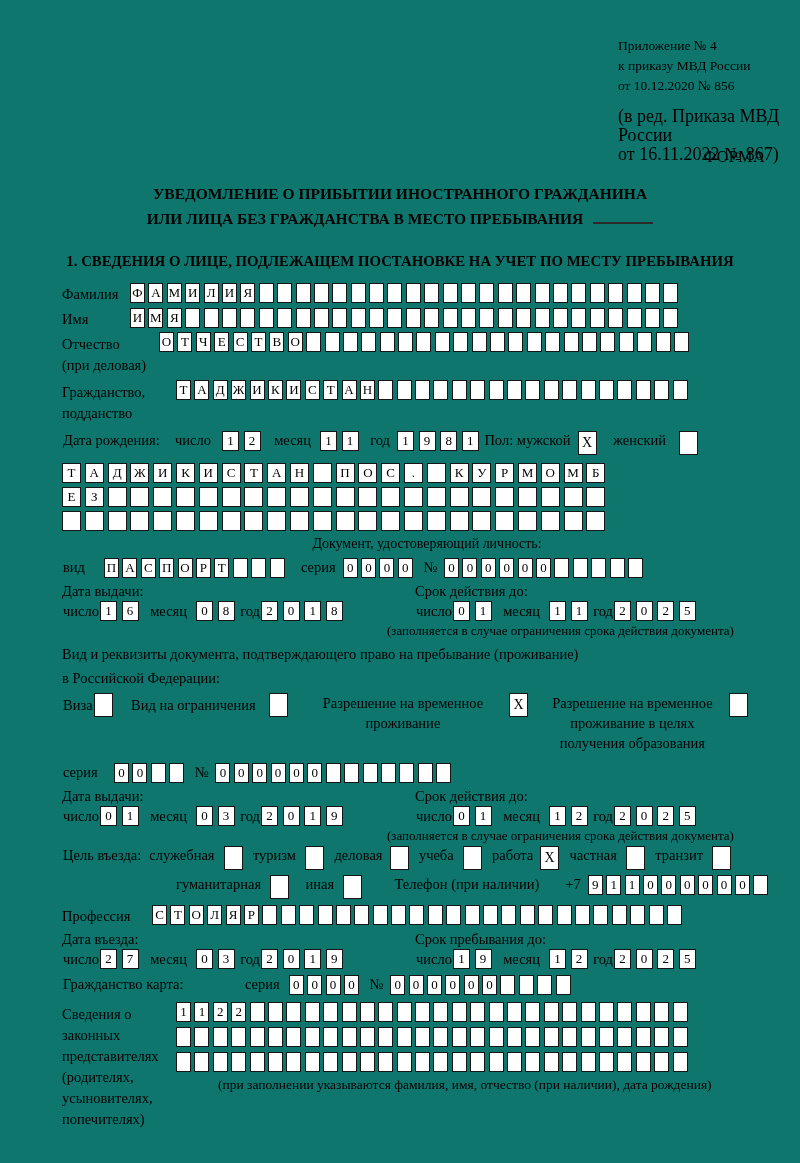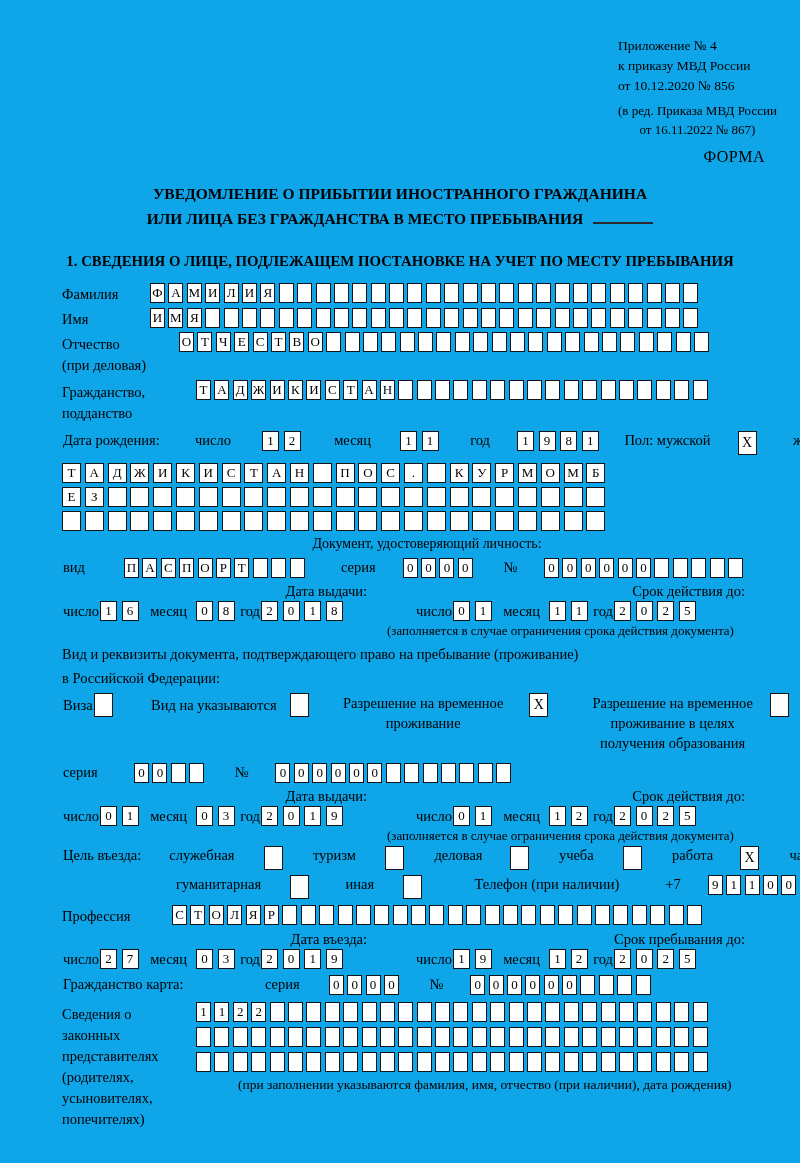--- a/index.html
+++ b/index.html
@@ -1,55 +1,55 @@
 <!DOCTYPE html>
 <html><head>
 <meta charset="utf-8">
 <style>
   * { box-sizing: border-box; }
   html,body { margin:0; padding:0; }
   body {
     width:800px; height:1163px; background:#ffffff; color:#000;
     font-family:"Liberation Serif", serif; font-size:14.5px; line-height:1.25;
   }
-  .page { position:relative; width:800px; height:1163px; overflow:hidden; background:#0ea5e9; }
+  .page { position:relative; width:800px; height:1163px; overflow:hidden; background:#0f766e; }
 
   .annex { position:absolute; left:618px; top:36px; font-size:13.5px; line-height:20px; }
-  .annex .amend { margin-top:5px; font-size:13px; line-height:19px;text-align:center; }
+  .annex .amend { margin-top:11px; font-size:18px; line-height:19px; }
   .forma { position:absolute; top:147px; right:35px; font-weight:normal; font-size:16px; letter-spacing:.5px; }
 
   .content { position:absolute; left:0; top:181px; width:800px; }
   .title { text-align:center; font-weight:bold; font-size:15.5px; line-height:25px; }
   .blankline { display:inline-block; width:60px; height:13px; border-bottom:2.2px solid #2a2a2a; margin-left:10px; }
   .sec { text-align:center; font-weight:bold; font-size:14.8px; margin-top:21px; }
 
   .frm { padding:13px 8px 0 62px; }
-  .row { display:flex; align-items:flex-start; margin-bottom:4px;gap:20px; }
+  .row { display:flex; align-items:flex-start; margin-bottom:4px; }
   .ig  { }
   .lbl { flex:none; padding-top:2px; }
   .lbl div { line-height:21px; }
   .t { flex:none; padding:0 1px; }
   .boxes { display:flex; flex:none; }
   .box {
     flex:none; width:15px; height:20px; border:1.6px solid #151515; margin-right:3.4px;
     text-align:center; font-size:13px; line-height:17px; background:#fff;
   }
   .wide .box { width:19px; margin-right:3.8px; }
   .dt .box { width:17px; margin-right:4.6px; }
   .cb .box { width:19px; height:24px; line-height:21px; font-size:14px; }
   .ml6{margin-left:6px;} .ml8{margin-left:8px;} .ml10{margin-left:10px;} .ml12{margin-left:12px;} .ml14{margin-left:14px;}
 
   .dochead { text-align:center; font-weight:normal; font-size:14px; margin:2px 0 6px 0; }
   .txt { margin:2px 0 6px 0; }
 
   .datepair { display:flex; margin-bottom:2px; }
   .dp-left { flex:none; width:353px; }
   .dp-right { flex:none; }
-  .dp-left .dp-head { width:305px; text-align:right; line-height:19px; }
-  .dp-right .dp-head { width:330px; text-align:right; line-height:19px; }
+  .dp-left .dp-head { width:305px; text-align:left; line-height:19px; }
+  .dp-right .dp-head { width:330px; text-align:left; line-height:19px; }
   .dp-row { display:flex; align-items:center; }
   .dp-note { white-space:nowrap; font-size:13px; margin-left:-28px; margin-top:1px; line-height:17px; }
 
   .opts { margin:6px 0 10px 0; }
   .optlbl { text-align:center; line-height:20px; }
   .opt { display:flex; align-items:flex-start;justify-content:space-between; }
 
   .note-center { font-size:13.5px; margin-top:5px; margin-left:42px; white-space:nowrap; }
 </style>
 </head>
@@ -427,21 +427,21 @@
       <div class="txt">в Российской Федерации:</div>
 
       <div class="row opts">
         <div class="opt">
           <span class="t" style="padding-top:3px">Виза</span>
           <span class="boxes cb">
               <span class="box"></span>
             </span>
         </div>
         <div class="opt ml14">
-          <span class="t" style="padding-top:3px">Вид на указываются</span>
+          <span class="t" style="padding-top:3px">Вид на ограничения</span>
           <span class="boxes cb ml12">
               <span class="box"></span>
             </span>
         </div>
         <div class="opt ml14">
           <span class="optlbl" style="width:196px">Разрешение на временное проживание</span>
           <span class="boxes cb ml8">
               <span class="box">X</span>
             </span>
         </div>

